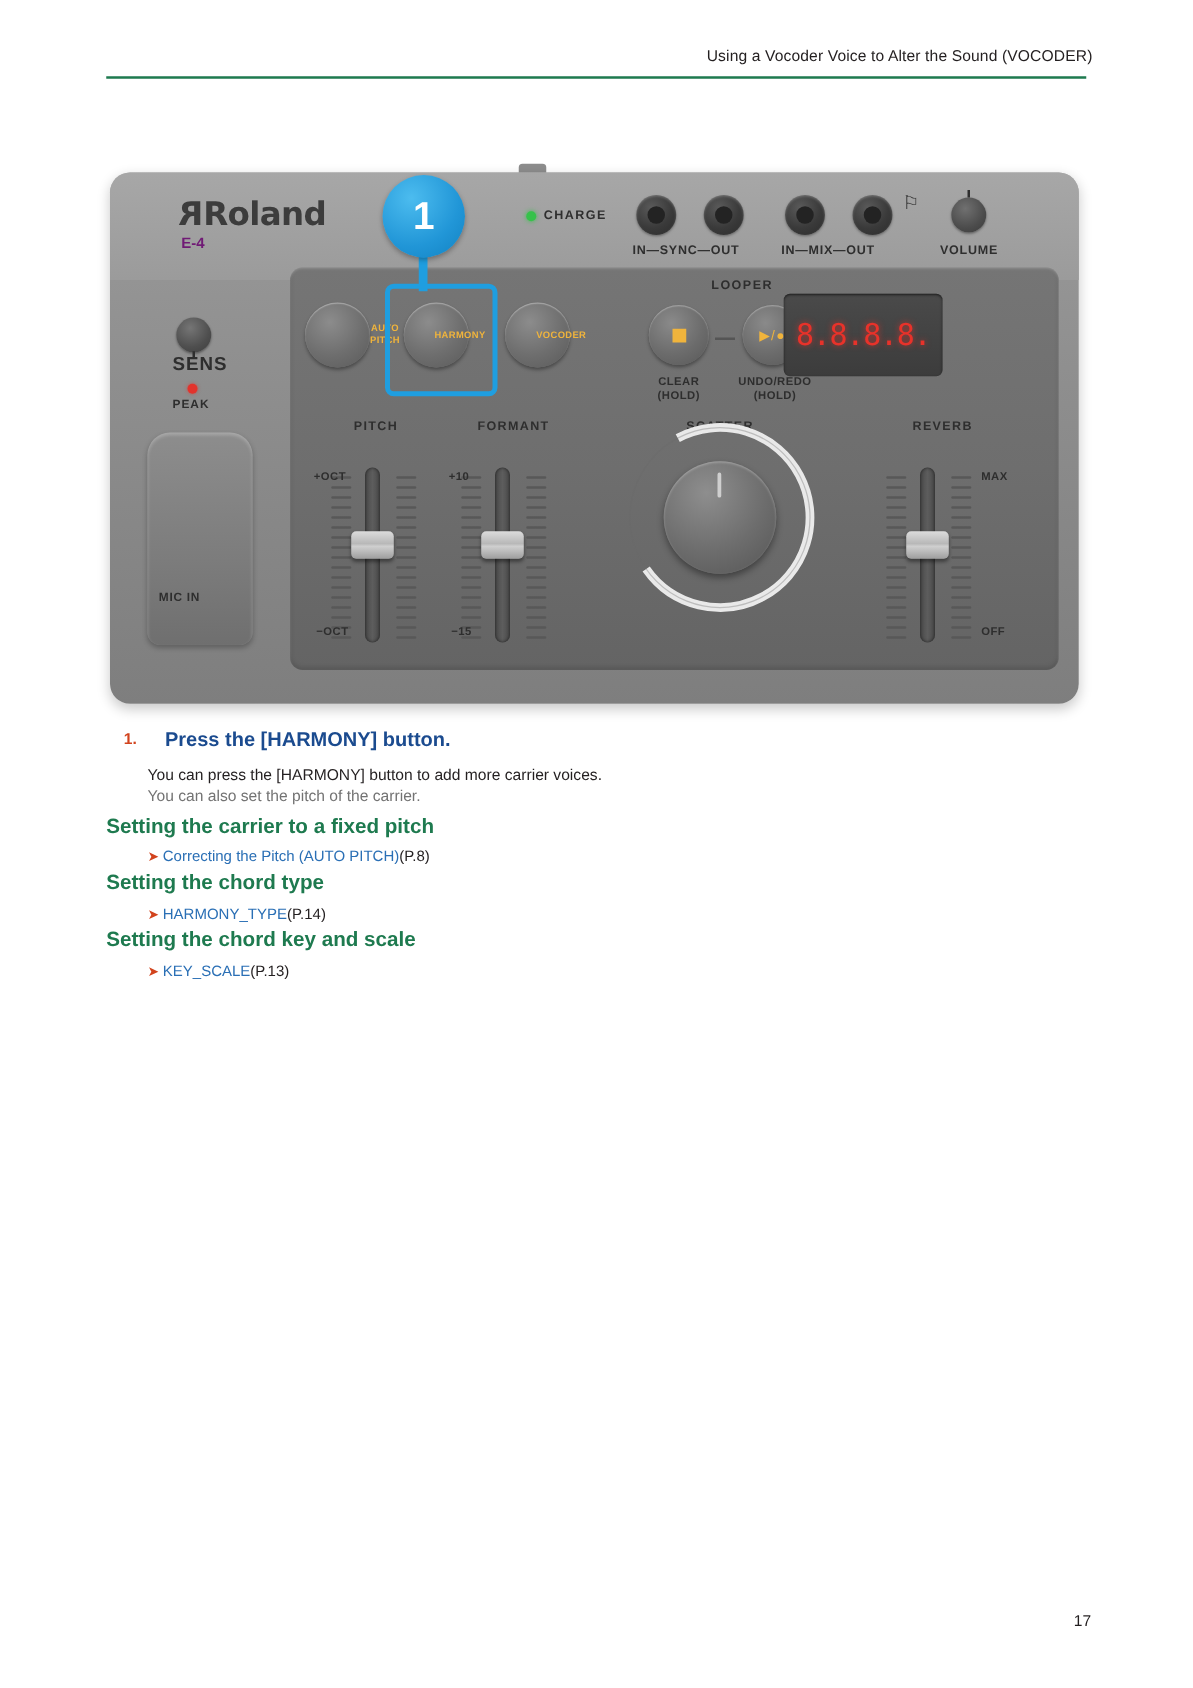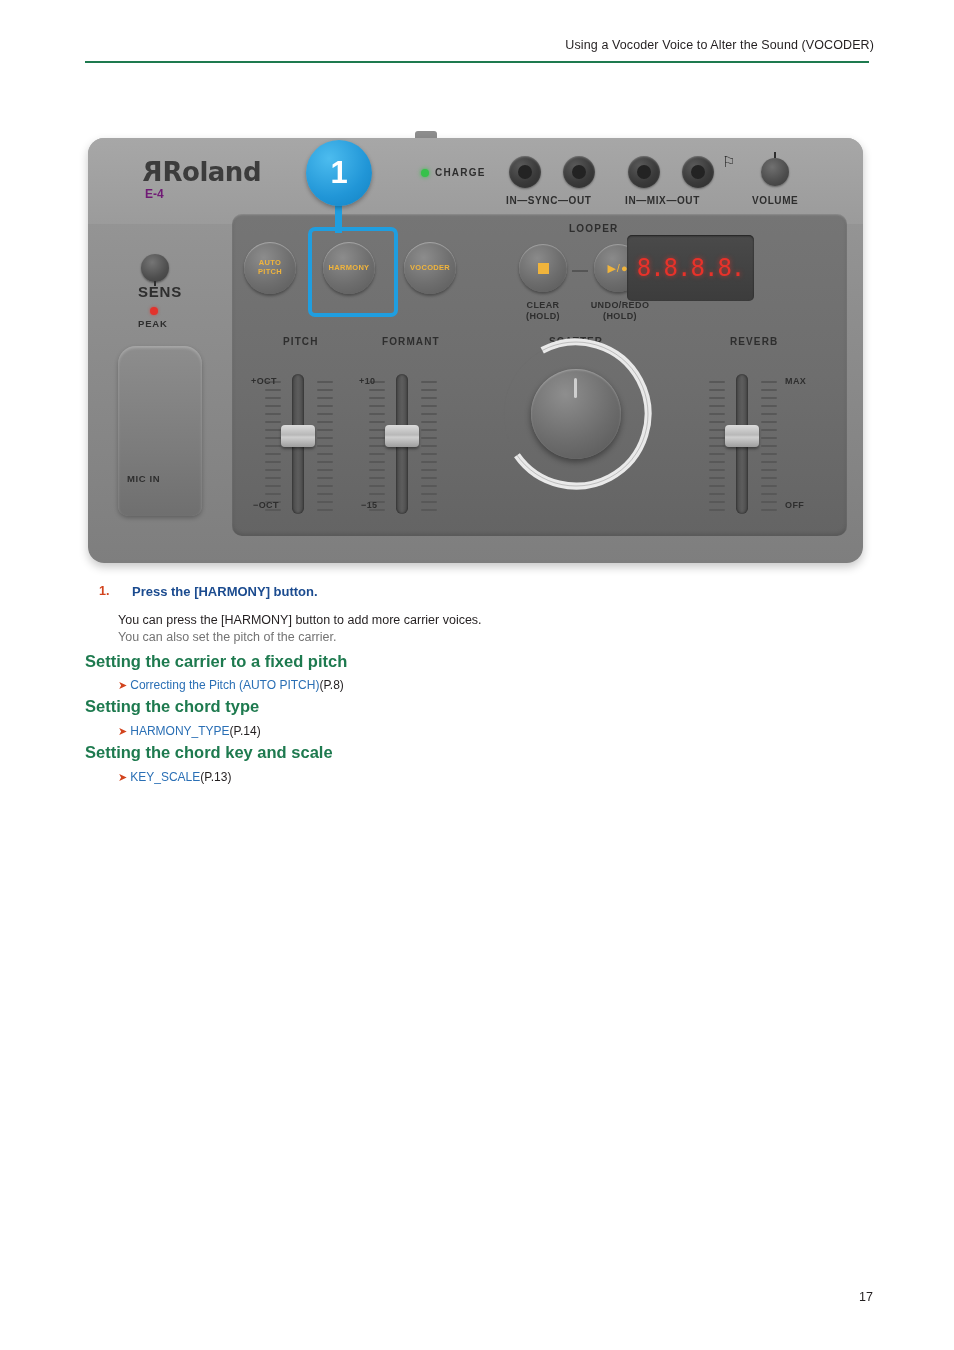--- a/index.html
+++ b/index.html
@@ -105,21 +105,21 @@
 
   .rbtn {
     position:absolute; width:52px; height:52px; border-radius:50%;
     background:radial-gradient(circle at 38% 30%, #8c8c8c 0%, #6e6e6e 55%, #5a5a5a 100%);
     box-shadow:0 2px 3px rgba(0,0,0,0.35), inset 0 1px 1px rgba(255,255,255,0.35);
     display:flex; align-items:center; justify-content:center; text-align:center;
   }
   .rbtn span {
     font-size:8.5px; font-weight:bold; color:#f0b43c; line-height:1.15; letter-spacing:0.3px;
   }
-  .rbtn.small-label span { font-size:7.5px; }
+  .rbtn.small-label span { font-size:7.5px;margin-left:38px; }
 
   .callout-box {
     position:absolute; left:223px; top:96px; width:82px; height:82px;
     border:4px solid #1f9ee0; border-radius:7px;
   }
   .callout-circle {
     position:absolute; left:221px; top:9px; width:66px; height:66px;
     border-radius:50%;
     background:radial-gradient(circle at 35% 28%, #4cbcef 0%, #2196d7 60%, #1282c2 100%);
     color:#fff; font-size:31px; font-weight:bold;
@@ -227,21 +227,21 @@
   .scatter-mark {
     position:absolute; left:489px; top:247px; width:3px; height:20px;
     background:#cfcfcf; border-radius:2px;
   }
 
   
   .step-num {
     position:absolute; left:99px; top:584px; font-size:12.5px; font-weight:bold; color:#d2431d;
   }
   .step-text {
-    position:absolute; left:132px; top:584px; font-size:13px; font-weight:bold; color:#1b4b8f;
+    position:absolute; left:132px; top:584px; font-size:16px; font-weight:bold; color:#1b4b8f;
   }
   .para1 { position:absolute; left:118px; top:613px; font-size:12.5px; color:#231f20; }
   .para2 { position:absolute; left:118px; top:630px; font-size:12.5px; color:#737373; }
 
   .sub-head {
     position:absolute; left:85px; font-size:16.5px; font-weight:bold; color:#1e7a4f;
   }
   .link-line {
     position:absolute; left:118px; font-size:12px; color:#231f20;
   }

